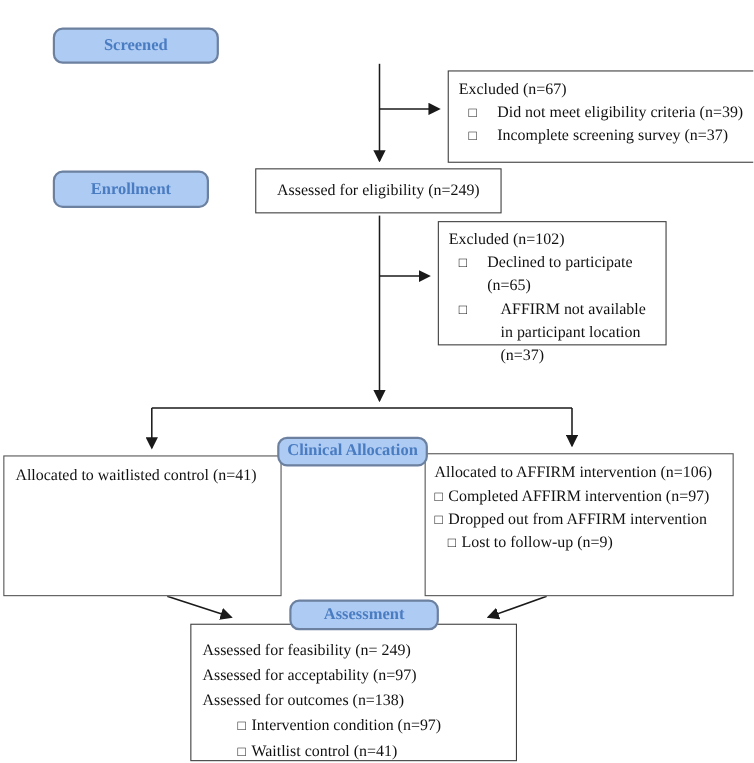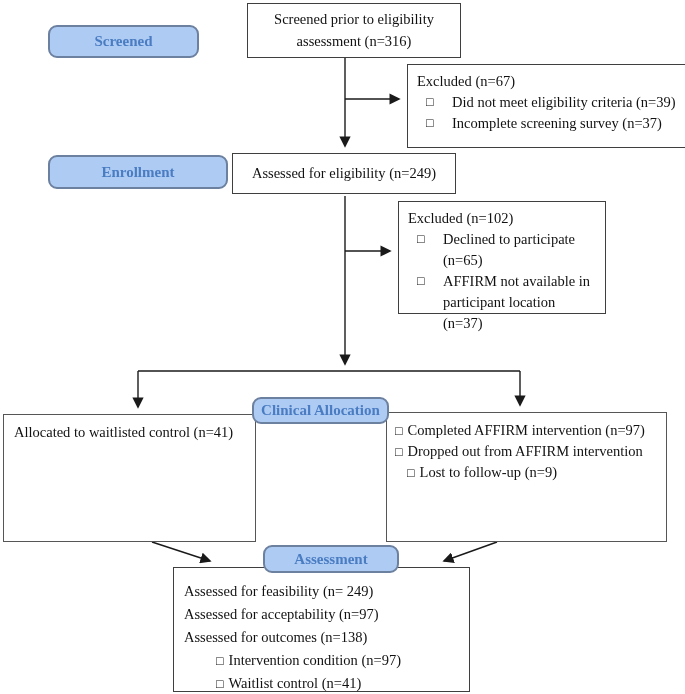--- a/index.html
+++ b/index.html
@@ -51,35 +51,32 @@
       <line x1="520" y1="371" x2="520" y2="405" marker-end="url(#arrow)"></line>
       <line x1="152" y1="542" x2="210" y2="561" marker-end="url(#arrow)"></line>
       <line x1="497" y1="542" x2="444" y2="561" marker-end="url(#arrow)"></line>
     </g>
   </svg>
 
   <div class="stage" style="left:48px;top:25px;width:151px;height:33px;">
     <span>Screened</span>
   </div>
 
-  <div class="stage" style="left:48px;top:155px;width:180px;height:34px;">
+  <div class="stage" style="left:48px;top:155px;width:142px;height:34px;">
     <span>Enrollment</span>
   </div>
 
   <div class="stage" style="left:252px;top:397px;width:137px;height:27px;">
     <span>Clinical Allocation</span>
   </div>
 
   <div class="stage" style="left:263px;top:545px;width:136px;height:28px;">
     <span>Assessment</span>
   </div>
 
-  <div class="fbox center" style="left:247px;top:3px;width:214px;height:55px;">
-    <span style="max-width:185px;">Screened prior to eligibility assessment (n=316)</span>
-  </div>
 
   <div class="fbox pad" style="left:407px;top:64px;width:323px;height:84px;">
     <div>Excluded (n=67)</div>
     <div class="brow nowrap">
       <span class="glyph">□</span>
       <span class="btxt">Did not meet eligibility criteria (n=39)</span>
     </div>
     <div class="brow nowrap">
       <span class="glyph">□</span>
       <span class="btxt">Incomplete screening survey (n=37)</span>
@@ -91,29 +88,30 @@
   </div>
 
   <div class="fbox pad" style="left:398px;top:201px;width:208px;height:113px;">
     <div>Excluded (n=102)</div>
     <div class="brow">
       <span class="glyph">□</span>
       <span class="btxt">Declined to participate (n=65)</span>
     </div>
     <div class="brow">
       <span class="glyph">□</span>
-      <span class="btxt" style="max-width:178px;">AFFIRM not available in participant location (n=37)</span>
+      <span class="btxt" style="max-width:178px;margin-left:12px;">AFFIRM not available in participant location (n=37)</span>
     </div>
   </div>
 
   <div class="fbox" style="left:3px;top:414px;width:253px;height:128px;padding:7px 10px;border-color:#565656;">
     <div>Allocated to waitlisted control (n=41)</div>
   </div>
 
   <div class="fbox" style="left:386px;top:412px;width:281px;height:130px;padding:7px 8px;border-color:#565656;">
+    <div>Allocated to AFFIRM intervention (n=106)</div>
     <div class="tight-row">
       <span class="glyph-inline">□</span><span>Completed AFFIRM intervention (n=97)</span>
     </div>
     <div class="tight-row">
       <span class="glyph-inline">□</span><span>Dropped out from AFFIRM intervention</span>
     </div>
     <div class="tight-row sub-indent">
       <span class="glyph-inline">□</span><span>Lost to follow-up (n=9)</span>
     </div>
   </div>

